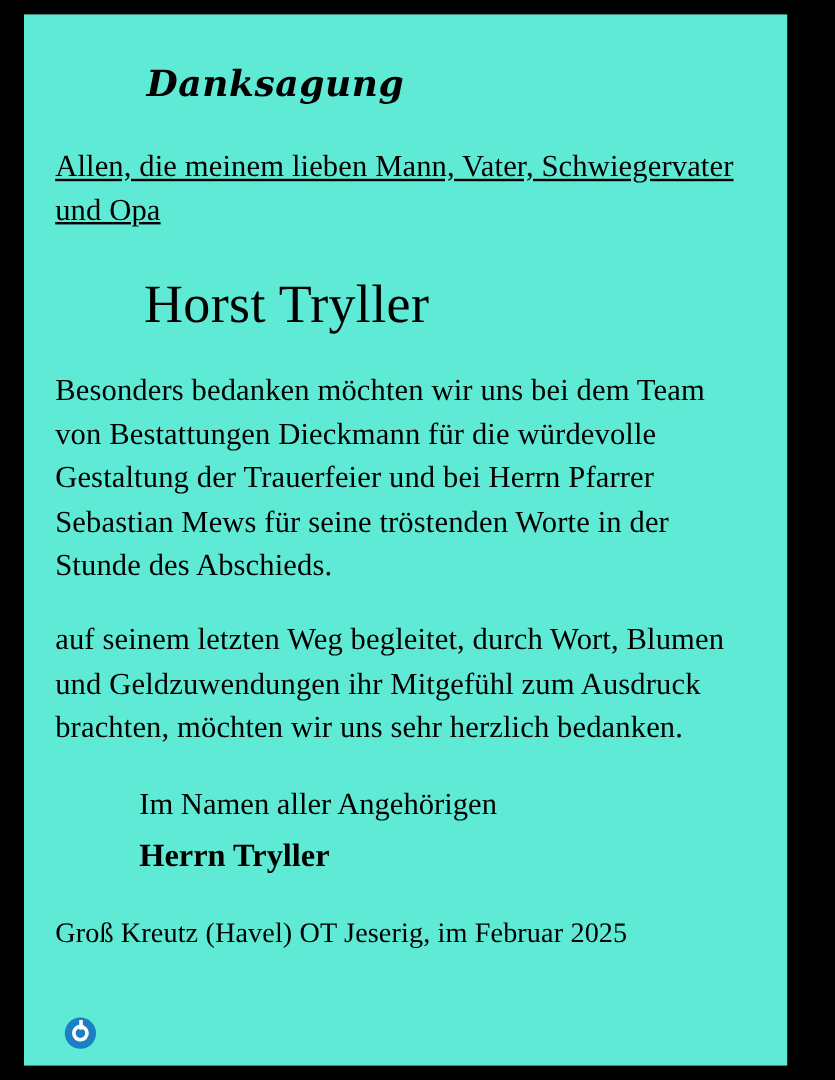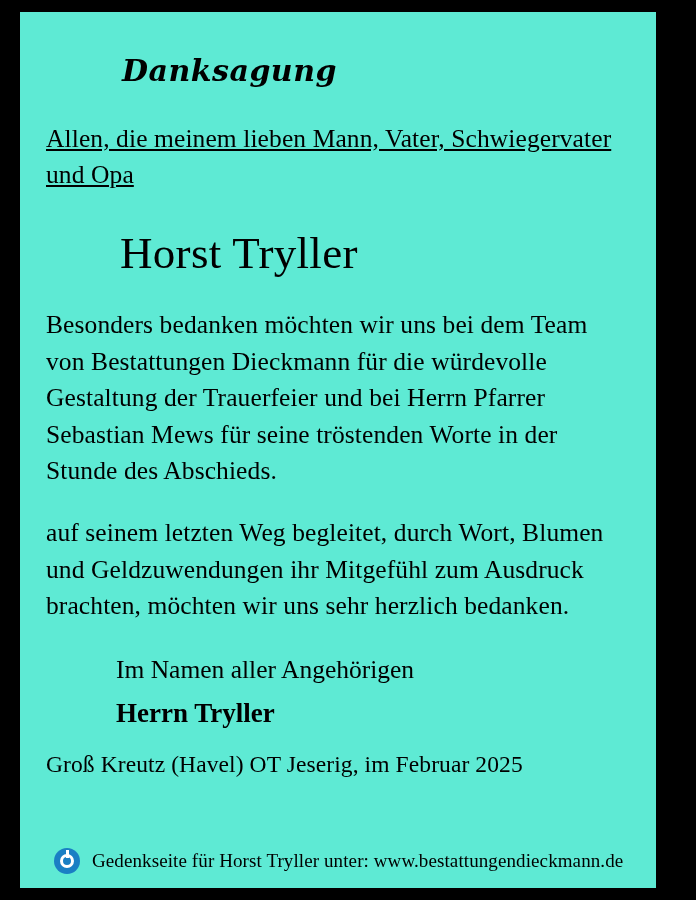--- a/index.html
+++ b/index.html
@@ -75,21 +75,21 @@
     font-size: 25.5px;
     line-height: 1.4;
   }
   .closing .line2 {
     font-size: 27px;
     font-weight: bold;
     line-height: 1.4;
     margin-top: 8px;
   }
   .place-date {
-    margin-top: 18px;
+    margin-top: 32px;
     font-size: 23.5px;
     letter-spacing: 0.1px;
     font-family: Liberation Serif, serif;
   }
   .footer {
     position: absolute;
     left: 0;
     right: 0;
     bottom: 0;
     height: 54px;
@@ -155,15 +155,14 @@
       <div class="line1">Im Namen aller Angehörigen</div>
       <div class="line2">Herrn Tryller</div>
     </div>
 
     <div class="place-date">Groß Kreutz (Havel) OT Jeserig, im Februar 2025</div>
 
   </div>
 
   <div class="footer">
     <span class="footer-logo"></span>
-    <span class="footer-text">Gedenkseite für Horst Tryller unter: www.bestattungendieckmann.de</span>
   </div>
 </div>
 
 </body></html>

